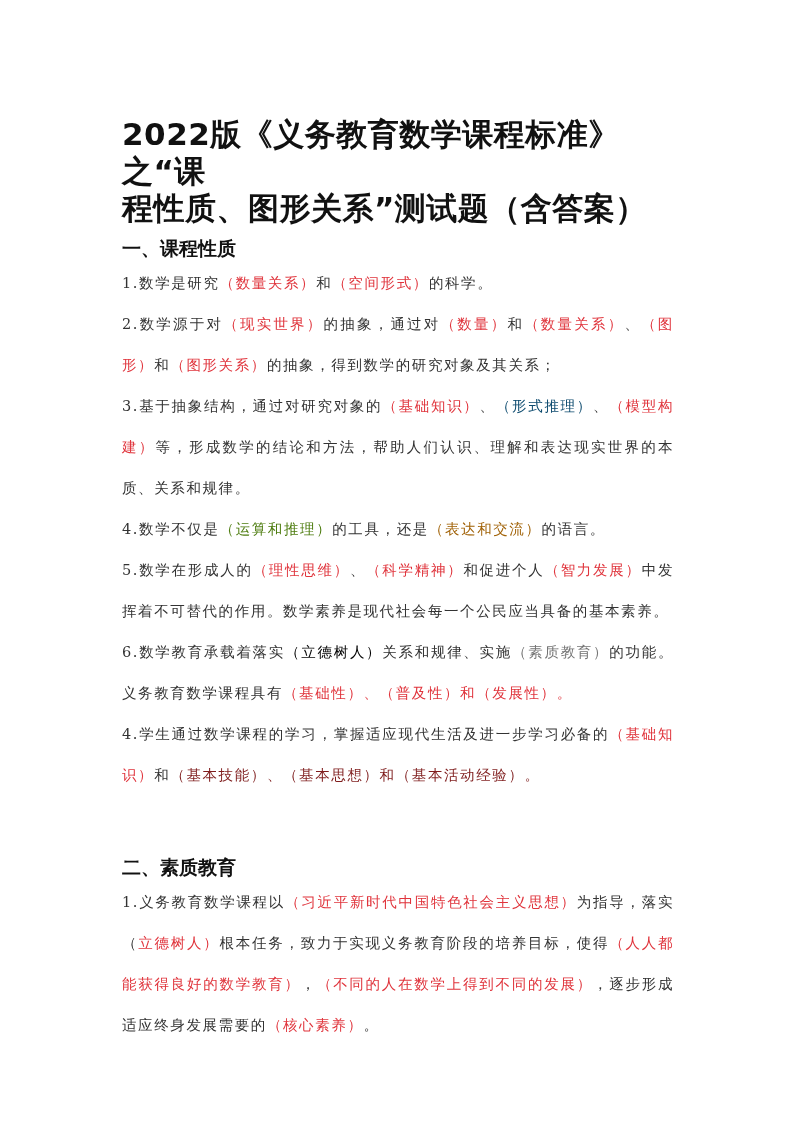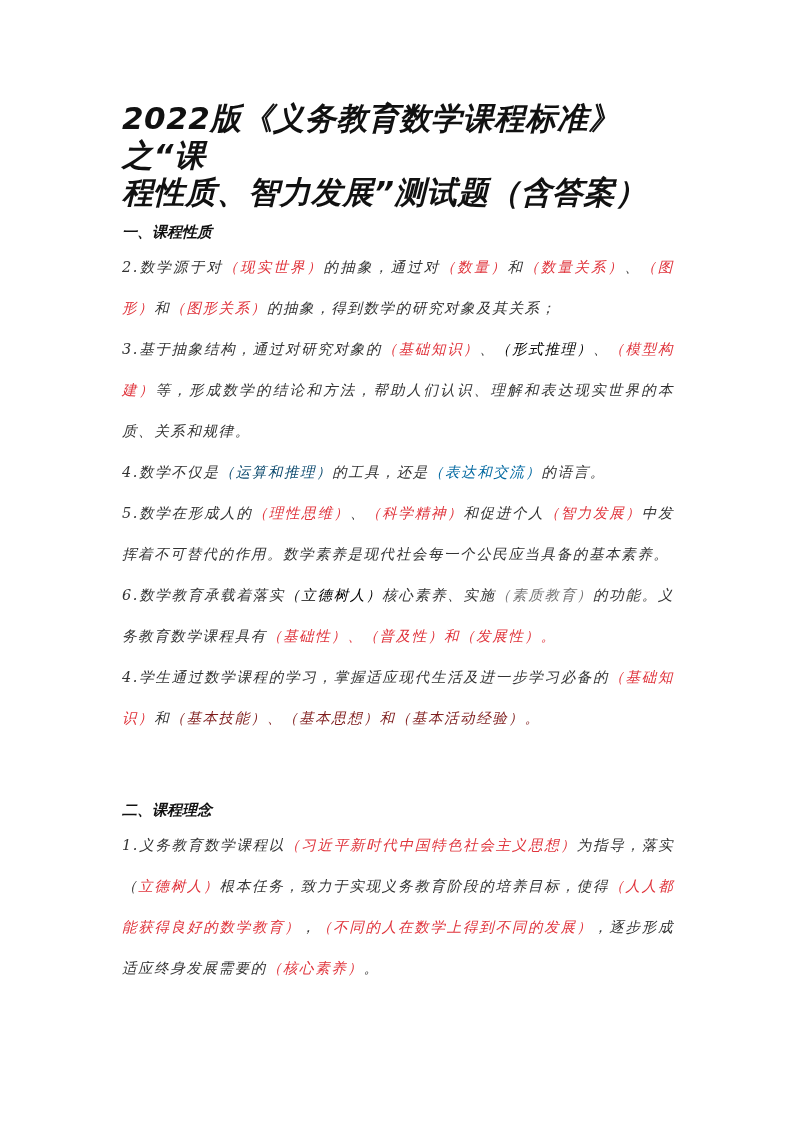--- a/index.html
+++ b/index.html
@@ -1,49 +1,50 @@
 <!DOCTYPE html>
 <html><head>
 <meta charset="utf-8">
 <style>
   html, body { margin: 0; padding: 0; background: #ffffff; }
   body { width: 793px; height: 1122px; position: relative; overflow: hidden;
          font-family: "DejaVu Serif", "Liberation Serif", serif; color: #333333; }
-  .page { position: absolute; left: 122px; top: 100px; width: 552px; font-style: italic; }
+  .page { position: absolute; left: 122px; top: 116px; width: 552px; }
   .title { font-family: "DejaVu Sans", "Liberation Sans", sans-serif; font-weight: bold;
            font-size: 31px; line-height: 37px; color: #111111; margin: 0 0 6px 0;
            letter-spacing: 0.5px; }
   .section-heading { font-family: "DejaVu Sans", "Liberation Sans", sans-serif;
-           font-weight: bold; font-size: 15px; color: #111; margin: 0; height: 30px; line-height: 30px; }
+           font-weight: bold; font-size: 19px; color: #111; margin: 0; height: 30px; line-height: 30px; }
   .para { font-size: 14.5px; line-height: 41px; margin: 0; letter-spacing: 1.6px; text-align: justify; }
   .red { color: #e0343c; }
   .spacer { height: 56px; }
 </style>
 </head>
 <body>
 
 <div class="page">
   <h1 class="title">
     <div>2022版《义务教育数学课程标准》之“课</div>
-    <div>程性质、智力发展”测试题（含答案）</div>
+    <div>程性质、图形关系”测试题（含答案）</div>
   </h1>
 
   <div>
     <div class="section-heading">一、课程性质</div>
     <div class="items">
+        <p class="para"><span>1.数学是研究</span><span class="red" style="color: rgb(224, 52, 60);">（数量关系）</span><span>和</span><span class="red" style="color: rgb(224, 52, 60);">（空间形式）</span><span>的科学。</span></p>
         <p class="para"><span>2.数学源于对</span><span class="red" style="color: rgb(224, 52, 60);">（现实世界）</span><span>的抽象，通过对</span><span class="red" style="color: rgb(224, 52, 60);">（数量）</span><span>和</span><span class="red" style="color: rgb(224, 52, 60);">（数量关系）</span><span>、</span><span class="red" style="color: rgb(224, 52, 60);">（图形）</span><span>和</span><span class="red" style="color: rgb(224, 52, 60);">（图形关系）</span><span>的抽象，得到数学的研究对象及其关系；</span></p>
-        <p class="para"><span>3.基于抽象结构，通过对研究对象的</span><span class="red" style="color: rgb(224, 52, 60);">（基础知识）</span><span>、</span><span class="red" style="color: #000000;">（形式推理）</span><span>、</span><span class="red" style="color: rgb(224, 52, 60);">（模型构建）</span><span>等，形成数学的结论和方法，帮助人们认识、理解和表达现实世界的本质、关系和规律。</span></p>
-        <p class="para"><span>4.数学不仅是</span><span class="red" style="color: #0c4a6e;">（运算和推理）</span><span>的工具，还是</span><span class="red" style="color: #0369a1;">（表达和交流）</span><span>的语言。</span></p>
+        <p class="para"><span>3.基于抽象结构，通过对研究对象的</span><span class="red" style="color: rgb(224, 52, 60);">（基础知识）</span><span>、</span><span class="red" style="color: #0c4a6e;">（形式推理）</span><span>、</span><span class="red" style="color: rgb(224, 52, 60);">（模型构建）</span><span>等，形成数学的结论和方法，帮助人们认识、理解和表达现实世界的本质、关系和规律。</span></p>
+        <p class="para"><span>4.数学不仅是</span><span class="red" style="color: #4d7c0f;">（运算和推理）</span><span>的工具，还是</span><span class="red" style="color: #a16207;">（表达和交流）</span><span>的语言。</span></p>
         <p class="para"><span>5.数学在形成人的</span><span class="red" style="color: rgb(224, 52, 60);">（理性思维）</span><span>、</span><span class="red" style="color: rgb(224, 52, 60); margin-top: 24px;">（科学精神）</span><span>和促进个人</span><span class="red" style="color: rgb(224, 52, 60);">（智力发展）</span><span>中发挥着不可替代的作用。数学素养是现代社会每一个公民应当具备的基本素养。</span></p>
-        <p class="para"><span>6.数学教育承载着落实</span><span class="red" style="color: #000000;">（立德树人）</span><span>核心素养、实施</span><span class="red" style="color: #737373;">（素质教育）</span><span>的功能。义务教育数学课程具有</span><span class="red" style="color: rgb(224, 52, 60);">（基础性）、（普及性）和（发展性）。</span></p>
+        <p class="para"><span>6.数学教育承载着落实</span><span class="red" style="color: #000000;">（立德树人）</span><span>关系和规律、实施</span><span class="red" style="color: #737373;">（素质教育）</span><span>的功能。义务教育数学课程具有</span><span class="red" style="color: rgb(224, 52, 60);">（基础性）、（普及性）和（发展性）。</span></p>
         <p class="para"><span>4.学生通过数学课程的学习，掌握适应现代生活及进一步学习必备的</span><span class="red" style="color: rgb(224, 52, 60);">（基础知识）</span><span>和</span><span class="red" style="color: #7f1d1d;">（基本技能）、（基本思想）和（基本活动经验）。</span></p>
       </div>
   </div>
 
   <div class="spacer"></div>
 
   <div>
-    <div class="section-heading">二、课程理念</div>
+    <div class="section-heading">二、素质教育</div>
     <div class="items">
         <p class="para"><span>1.义务教育数学课程以</span><span class="red" style="color: rgb(224, 52, 60);">（习近平新时代中国特色社会主义思想）</span><span>为指导，落实（</span><span class="red" style="color: rgb(224, 52, 60);">立德树人）</span><span>根本任务，致力于实现义务教育阶段的培养目标，使得</span><span class="red" style="color: rgb(224, 52, 60);">（人人都能获得良好的数学教育）</span><span>，</span><span class="red" style="color: rgb(224, 52, 60);">（不同的人在数学上得到不同的发展）</span><span>，逐步形成适应终身发展需要的</span><span class="red" style="color: rgb(224, 52, 60);">（核心素养）</span><span>。</span></p>
       </div>
   </div>
 </div>
 
 </body></html>

